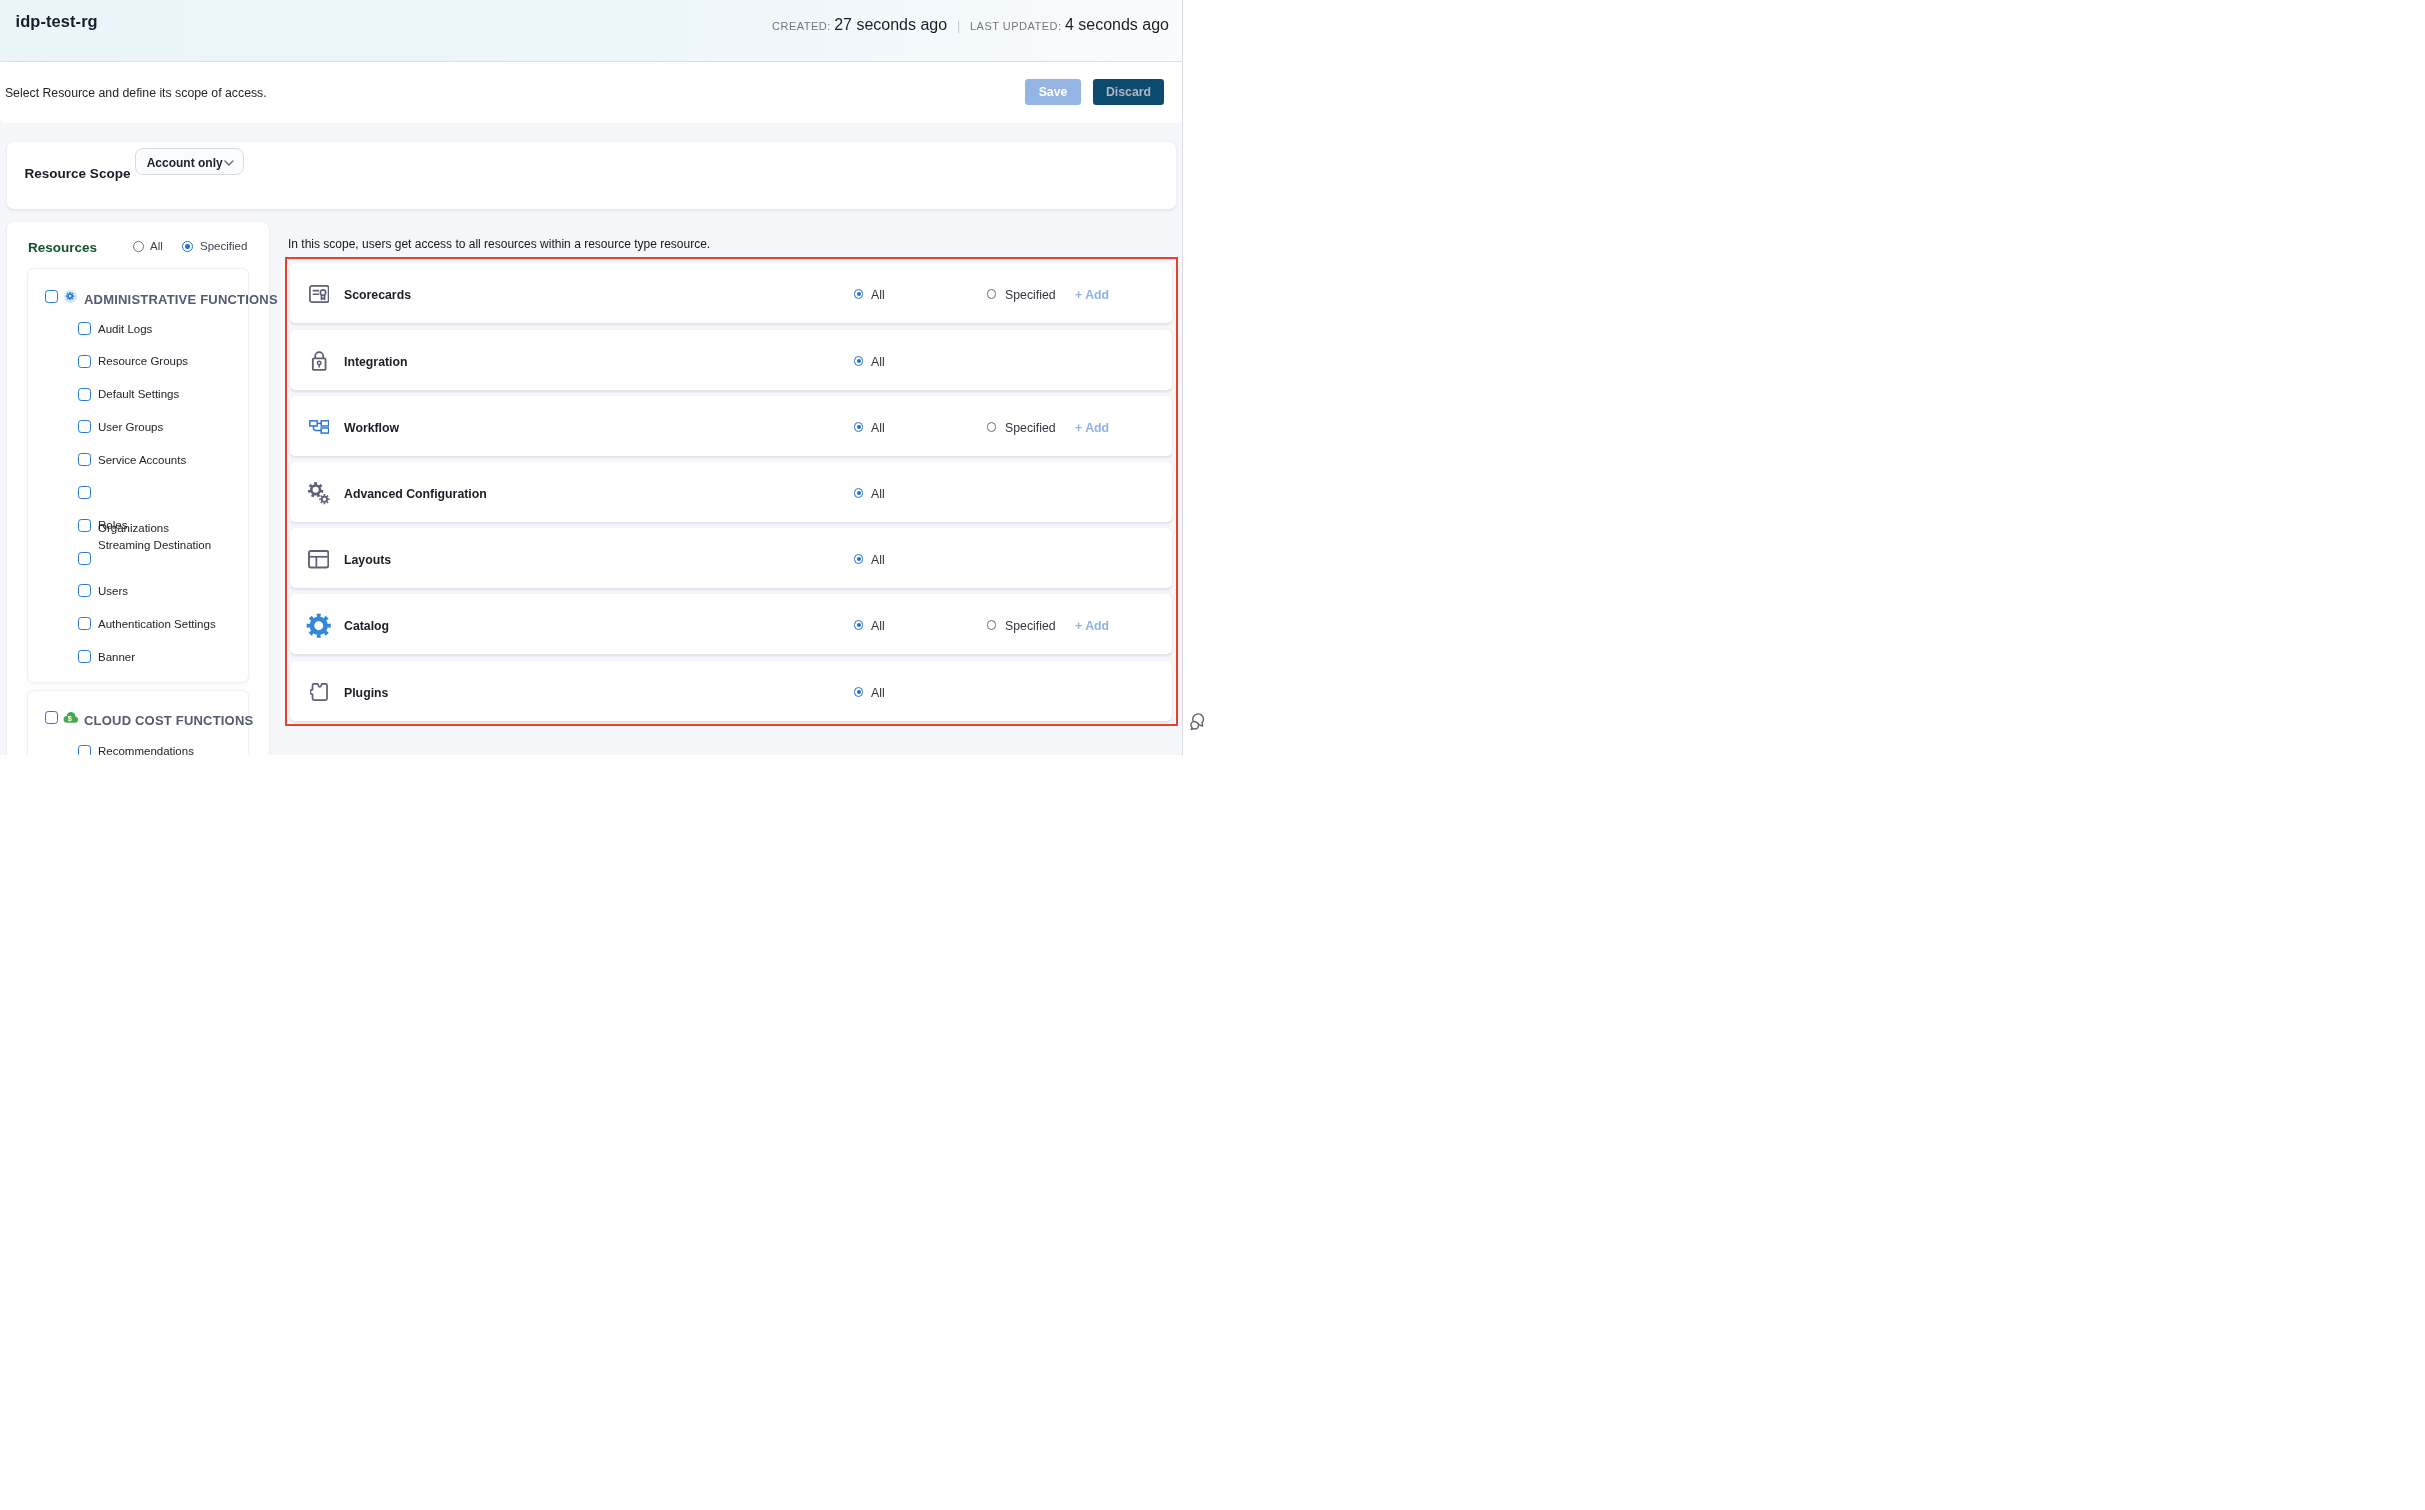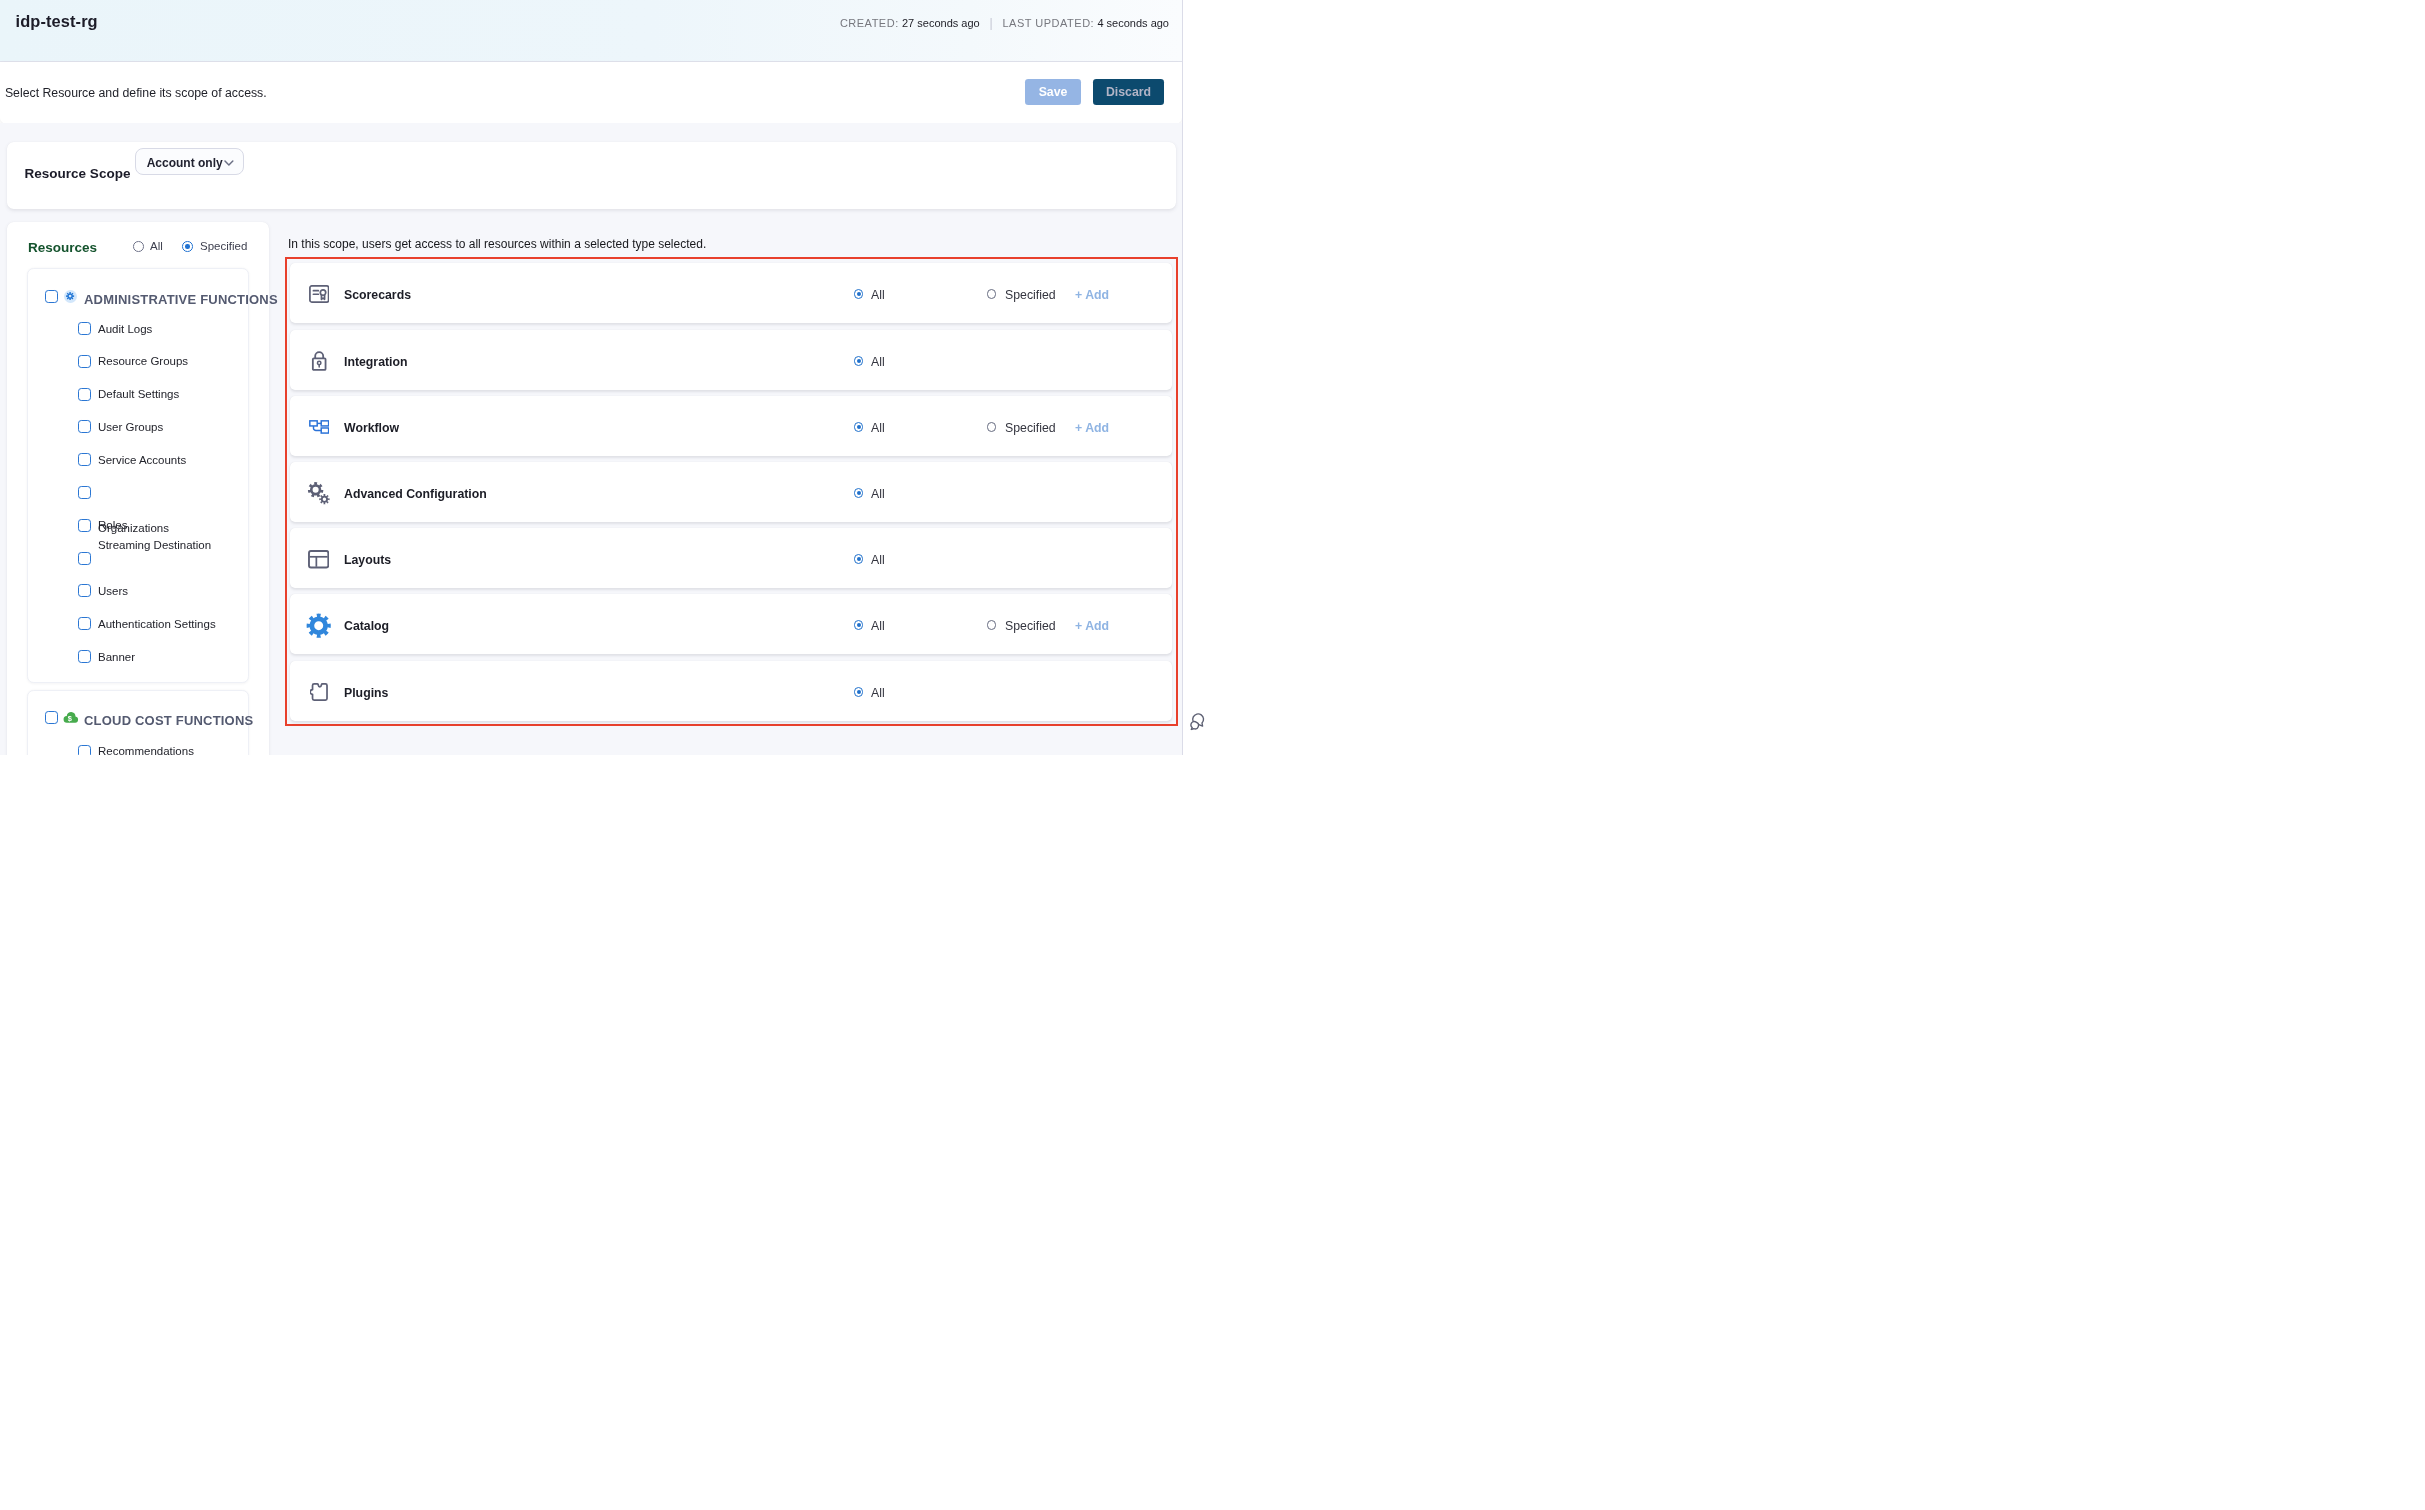--- a/index.html
+++ b/index.html
@@ -8,21 +8,21 @@
   .page { position:absolute; left:0; top:0; width:1213px; height:755px; overflow:hidden; }
   .abs { position:absolute; }
 
   
   .hdr { position:absolute; left:0; top:0; width:1182px; height:62px;
          background:linear-gradient(to right,#eaf5fa 0%,#edf6fb 55%,#f4f9fc 82%,#fafcfe 100%);
          border-bottom:0.8px solid #e0e2ec; }
   .title { position:absolute; left:15.6px; top:11.5px; font-size:16.4px; font-weight:700; color:#1c1c28; letter-spacing:0.1px;}
   .meta { position:absolute; right:44px; top:16px; display:flex; align-items:baseline; white-space:nowrap;margin-left:43px; }
   .meta .lab { font-size:11px; color:#76777e; letter-spacing:0.5px; }
-  .meta .val { font-size:11px; color:#1e1e26; margin-left:3.3px; }
+  .meta .val { font-size:16px; color:#1e1e26; margin-left:3.3px; }
   .meta .sep { font-size:12.3px; color:#c6c8d4; margin:0 9.8px; }
 
   
   .abar { position:absolute; left:0; top:62px; width:1182px; height:62px; background:#fff; border-radius:0 0 6.6px 6.6px;
           box-shadow:0 1.6px 3.3px rgba(40,41,61,0.07); }
   .btn { position:absolute; top:79px; height:26px; border-radius:3.3px; font-weight:700; font-size:12.3px;
          display:flex; align-items:center; justify-content:center; }
   .btn-save { left:1025px; width:56px; background:#95b5e4; color:#fff; }
   .btn-discard { left:1093px; width:71px; background:#0c4a6e; color:#b2b4c6; }
 
@@ -147,21 +147,21 @@
   <div class="abs" style="left:63px; top:711px;">
     <svg width="15.6" height="14" viewBox="0 0 19 17">
       <path d="M15.2,6.6 A3.9,3.9 0 0 1 14.9,14.3 H5.0 A4.1,4.1 0 0 1 4.6,6.1 A5.2,5.2 0 0 1 15.2,6.6 Z" fill="#47ab4d"></path>
       <text x="8.2" y="12.6" font-size="9" font-weight="bold" fill="#ffffff" text-anchor="middle" font-family="Liberation Sans, sans-serif">$</text>
     </svg>
   </div>
   <div class="gh-label" style="left:84px; top:713px;">CLOUD COST FUNCTIONS</div>
   <div class="cbx" style="left:78px; top:745px;"></div>
   <div class="item-label" style="left:98px; top:745px;">Recommendations</div>
 
-  <div class="info">In this scope, users get access to all resources within a selected type selected.</div>
+  <div class="info">In this scope, users get access to all resources within a resource type resource.</div>
   <div class="redrect"></div>
 
     <div class="rrow" style="top:263px;">
     <div class="abs" style="left:18.5px; top:22px;"><svg width="20.5" height="19" viewBox="0 0 25 23">
       <rect x="1.1" y="1.1" width="22.8" height="19.6" rx="2.2" fill="none" stroke="#5d6076" stroke-width="2.1"></rect>
       <line x1="5.4" y1="6.9" x2="11.4" y2="6.9" stroke="#5d6076" stroke-width="2.1" stroke-linecap="round"></line>
       <line x1="5.4" y1="11.2" x2="11.4" y2="11.2" stroke="#5d6076" stroke-width="2.1" stroke-linecap="round"></line>
       <circle cx="17.1" cy="9.1" r="3.3" fill="none" stroke="#5d6076" stroke-width="2.1"></circle>
       <path d="M15.2,11.7 L15.2,17.4 L17.1,15.9 L19.0,17.4 L19.0,11.7" fill="none" stroke="#5d6076" stroke-width="2.1" stroke-linejoin="round"></path>
     </svg></div>

